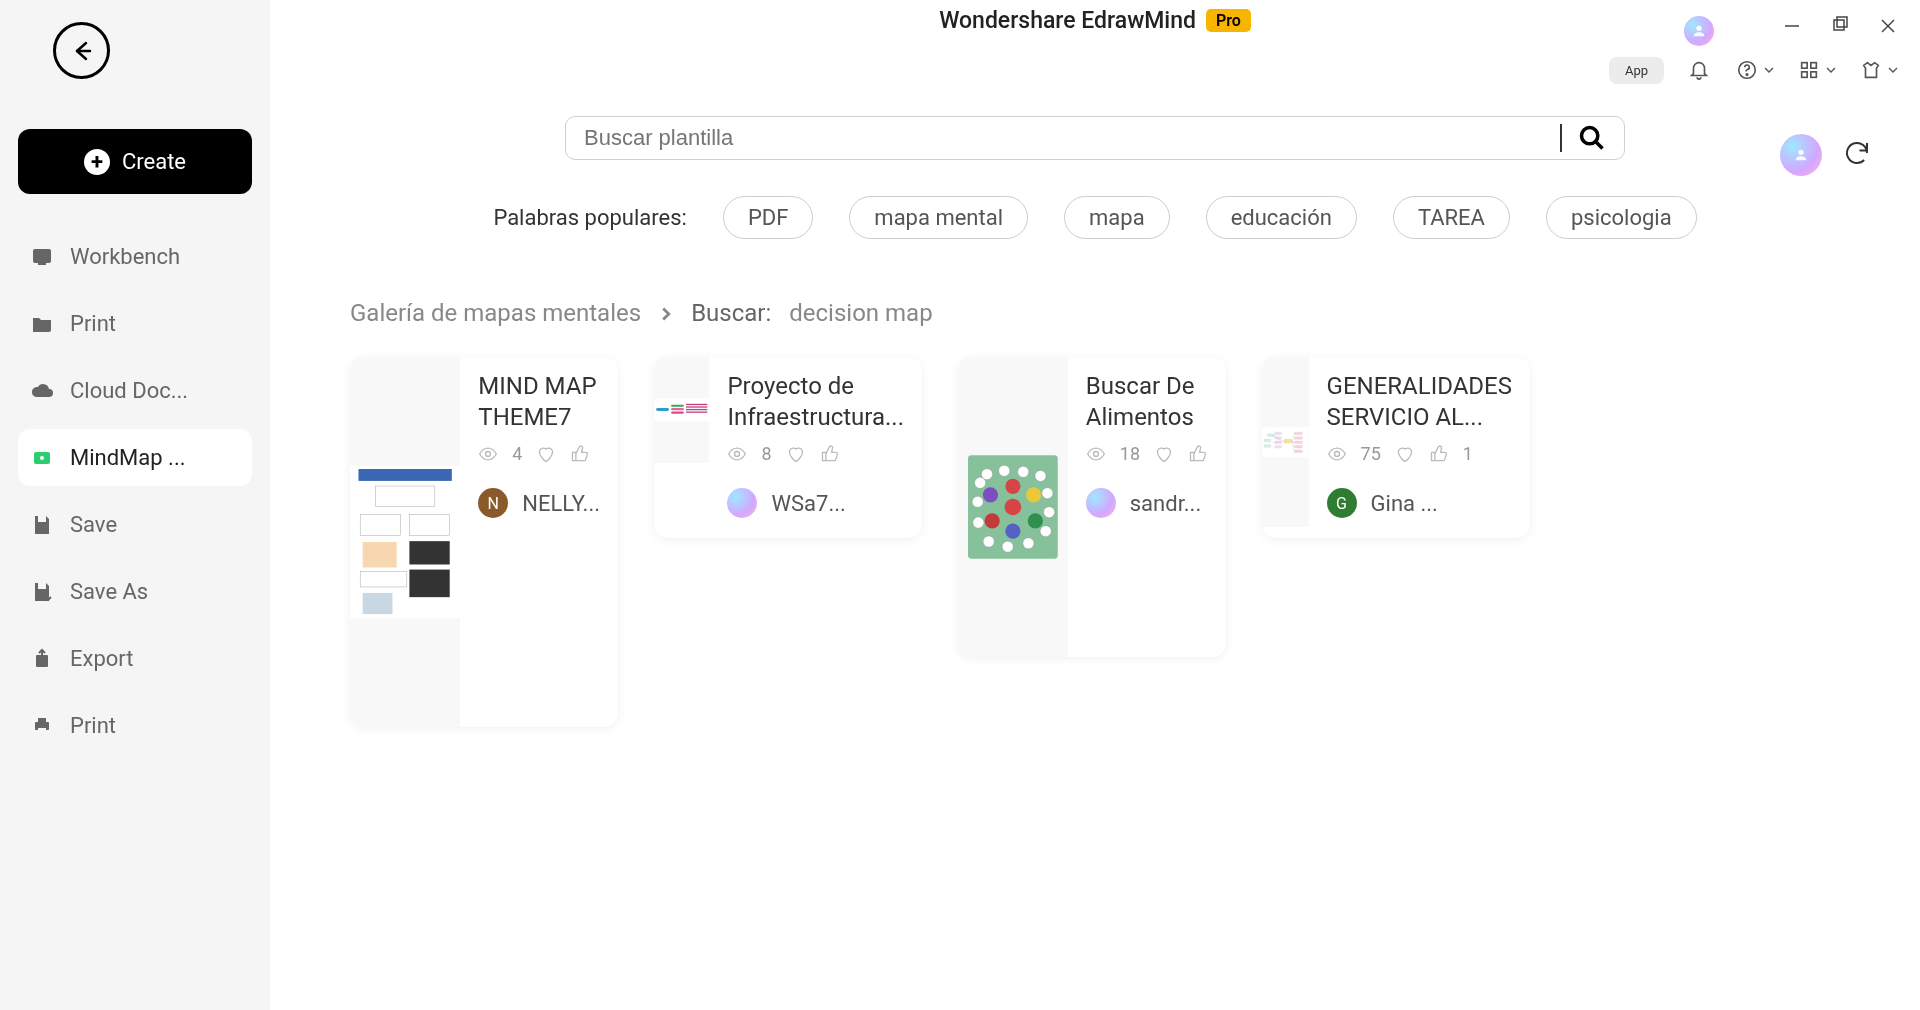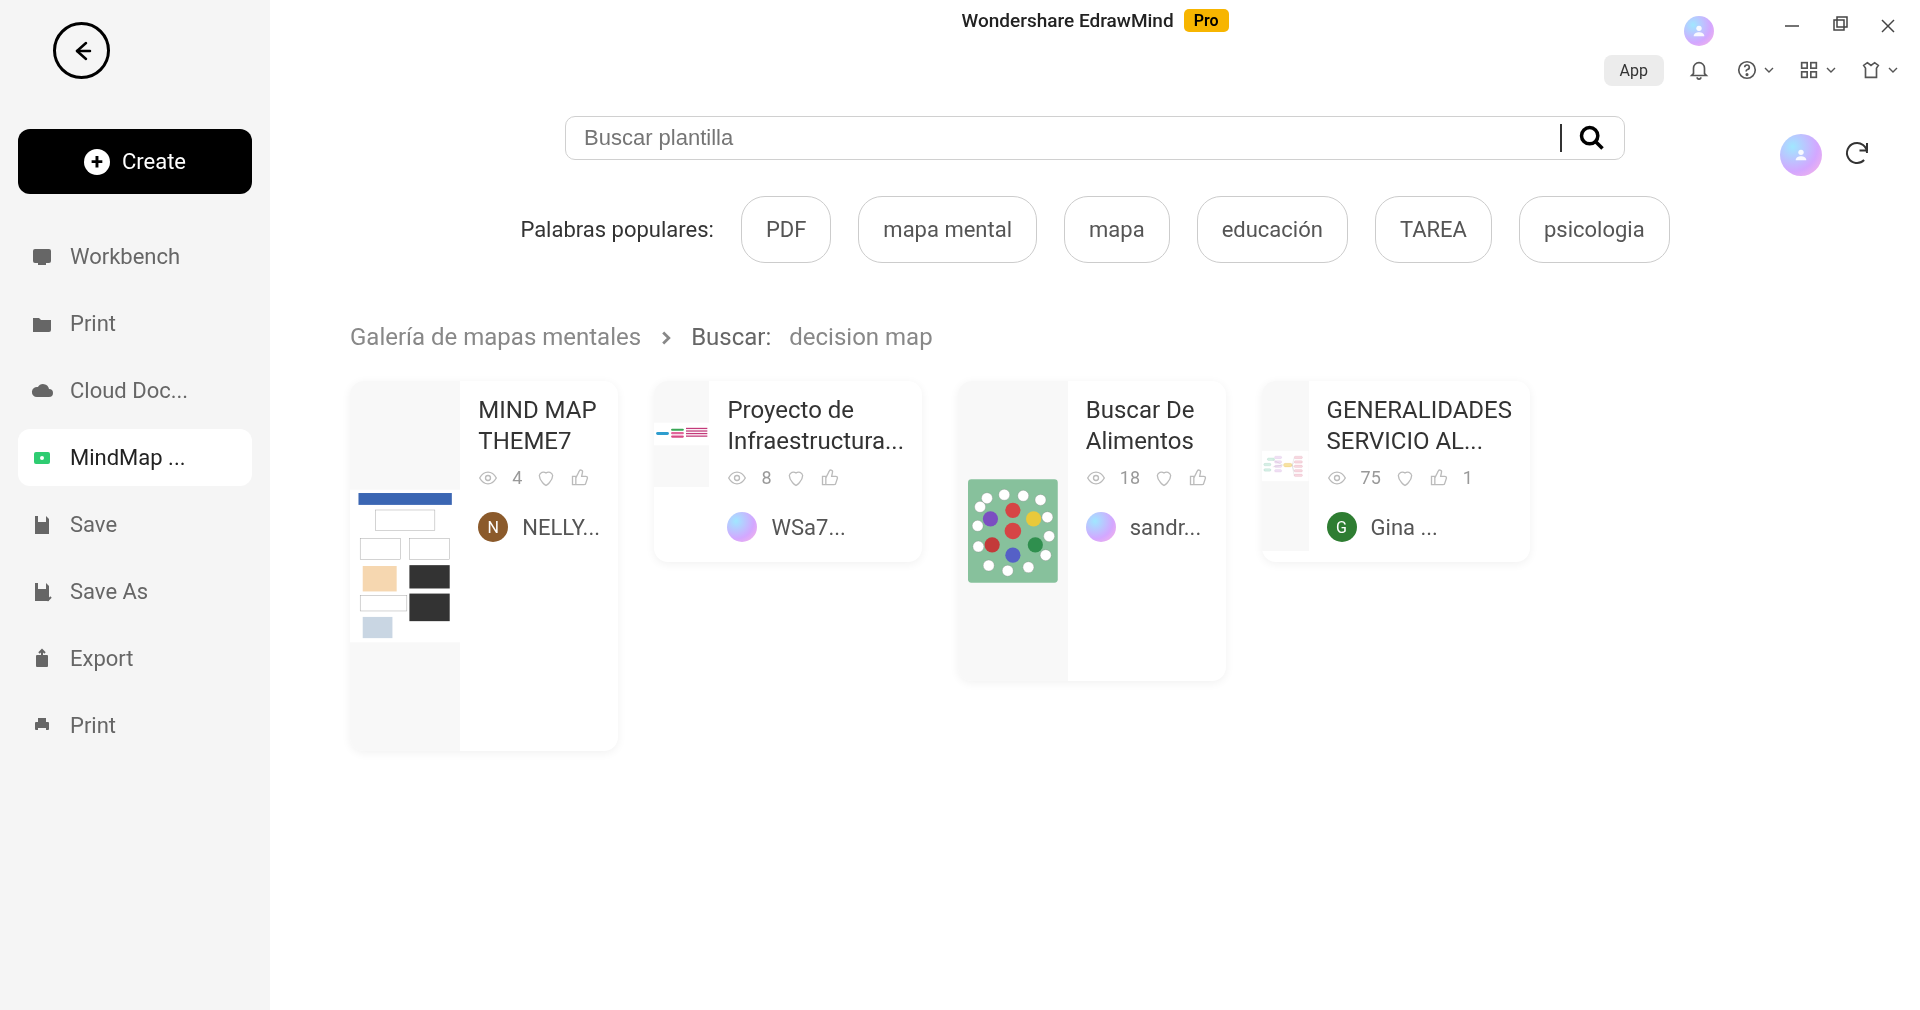--- a/index.html
+++ b/index.html
@@ -15,43 +15,43 @@
   .nav { flex: 1; display: flex; flex-direction: column; gap: 10px; }
   .nav-item { display: flex; align-items: center; gap: 16px; padding: 16px 12px; border-radius: 12px; color: #666; font-size: 22px; cursor: pointer; }
   .nav-item .icon { width: 24px; height: 24px; flex: 0 0 24px; fill: currentColor; }
   .nav-item.active { background: #fff; color: #222; }
   .nav-item.active .icon { fill: #2ecc71; }
   .nav-bottom { margin-top: auto; }
 
   
   .main { flex: 1; display: flex; flex-direction: column; overflow: hidden; }
   .titlebar { height: 40px; display: flex; align-items: center; justify-content: center; position: relative; }
-  .titlebar-title { font-size: 19px; font-weight: 500; }
+  .titlebar-title { font-size: 23px; font-weight: 500; }
   .pro-badge { background: #f7b500; color: #000; font-weight: 600; font-size: 16px; padding: 2px 10px; border-radius: 5px; margin-left: 10px; }
   .win-controls { position: absolute; right: 22px; top: 16px; display: flex; gap: 28px; }
   .win-btn { width: 20px; height: 20px; display: flex; align-items: center; justify-content: center; color: #444; cursor: pointer; }
   .avatar-gradient { width: 30px; height: 30px; border-radius: 50%; background: radial-gradient(circle at 30% 30%, #a0e7ff, #d3a7ff 60%, #ffb6e1); display: flex; align-items: center; justify-content: center; }
   .avatar-gradient svg { width: 16px; height: 16px; fill: #fff; opacity: .9; }
 
   .toolbar { height: 60px; display: flex; align-items: center; justify-content: flex-end; gap: 22px; padding: 0 22px; }
-  .tool-chip { background: #ececec; color: #333; font-size: 16px; padding: 6px 16px; border-radius: 8px; cursor: pointer; }
+  .tool-chip { background: #ececec; color: #333; font-size: 13px; padding: 6px 16px; border-radius: 8px; cursor: pointer; }
   .tool-icon { width: 26px; height: 26px; display: flex; align-items: center; justify-content: center; color: #555; cursor: pointer; }
   .tool-icon svg { width: 22px; height: 22px; fill: none; stroke: currentColor; stroke-width: 1.8; }
   .tool-combo { display: flex; align-items: center; gap: 4px; }
   .chev { width: 10px; height: 10px; }
 
   .content { flex: 1; padding: 16px 80px 40px 80px; overflow: auto; position: relative; }
   .searchbox { width: 1060px; height: 44px; border: 1px solid #d0d0d0; border-radius: 10px; margin: 0 auto; display: flex; align-items: center; padding: 0 18px; font-size: 22px; color: #999; }
   .searchbox input { flex: 1; border: none; outline: none; font-size: 22px; color: #444; background: transparent; }
   .searchbox .sep { width: 2px; height: 28px; background: #333; margin: 0 16px; }
   .searchbox svg { width: 28px; height: 28px; stroke: #000; stroke-width: 3; fill: none; }
 
-  .tags-row { display: flex; align-items: center; justify-content: center; gap: 27px; margin-top: 36px; font-size: 22px; }
+  .tags-row { display: flex; align-items: center; justify-content: center; gap: 36px; margin-top: 36px; font-size: 22px; }
   .tags-row .label { color: #333; }
-  .tag { border: 1px solid #ccc; border-radius: 24px; padding: 20px 24px; color: #555; cursor: pointer; }
+  .tag { border: 1px solid #ccc; border-radius: 24px; padding: 8px 24px; color: #555; cursor: pointer; }
 
   .crumbs { margin-top: 60px; display: flex; align-items: center; gap: 18px; color: #888; font-size: 24px; }
   .crumb-root { cursor: pointer; }
   .crumb-sep svg { width: 14px; height: 14px; stroke: #888; stroke-width: 2; fill: none; }
   .crumb-label { color: #666; }
   .crumb-q { color: #888; }
 
   
   .cards { display: flex; gap: 36px; margin-top: 30px; align-items: flex-start; }
   .card { width: 268px; background: #fff; border-radius: 14px; box-shadow: 0 2px 10px rgba(0,0,0,.06); overflow: hidden; display: flex; flex-direction: row; cursor: pointer; }

